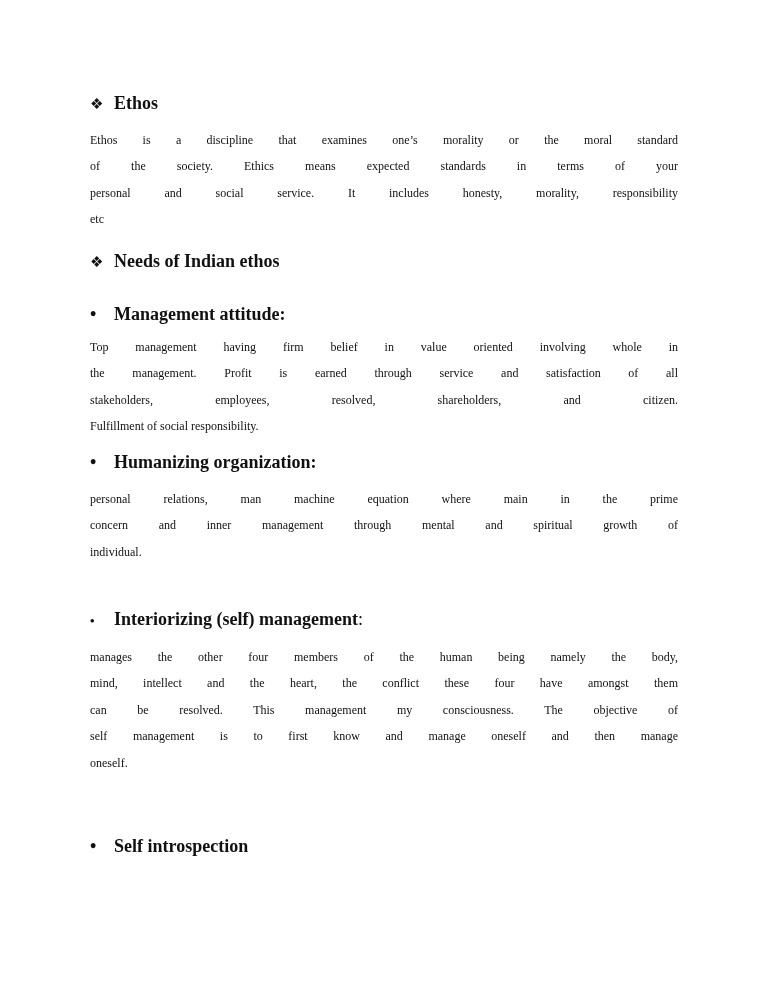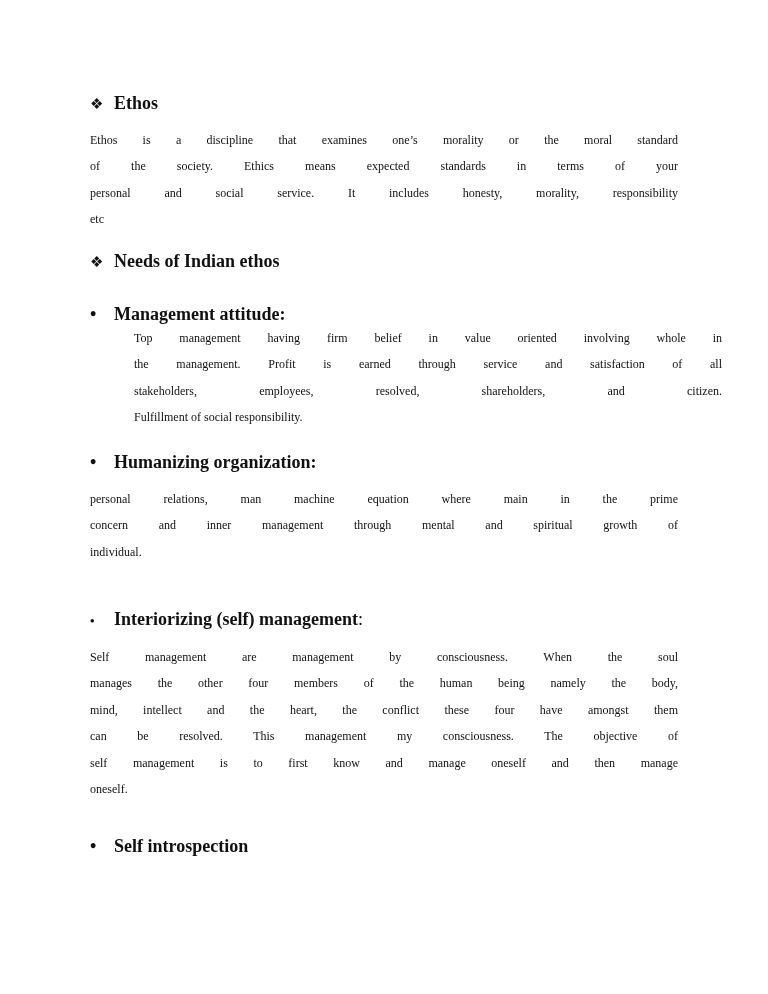--- a/index.html
+++ b/index.html
@@ -31,41 +31,40 @@
     <span class="line last">etc</span>
   </div>
 
   <div class="heading" style="top:250px;">
     <span class="mark">❖</span><span>Needs of Indian ethos</span>
   </div>
 
   <div class="heading" style="top:303px;">
     <span class="bullet">•</span><span>Management attitude:</span>
   </div>
-  <div class="para" style="top:325px;margin-left:44px;">
+  <div class="para" style="top:334px;">
     <span class="line">Top management having firm belief in value oriented involving whole in</span>
     <span class="line">the management. Profit is earned through service and satisfaction of all</span>
     <span class="line">stakeholders,   employees,   resolved,   shareholders,   and   citizen.</span>
     <span class="line last">Fulfillment of social responsibility.</span>
   </div>
 
   <div class="heading" style="top:451px;font-family:Liberation Serif, serif;">
     <span class="bullet">•</span><span>Humanizing organization:</span>
   </div>
   <div class="para" style="top:486px;">
     <span class="line">personal   relations, man machine equation   where   main in the prime</span>
     <span class="line">concern and   inner management  through mental and  spiritual growth of</span>
     <span class="line last">individual.</span>
   </div>
 
   <div class="heading" style="top:608px;">
     <span class="bullet small">•</span><span>Interiorizing (self) management</span><span class="normal">:</span>
   </div>
   <div class="para" style="top:644px;">
-    <span class="line">Self management are management by consciousness. When the soul</span>
     <span class="line">manages the other four members of the human being namely the body,</span>
     <span class="line">mind, intellect and the heart, the conflict these four have amongst them</span>
     <span class="line">can be resolved. This management my consciousness. The objective of</span>
     <span class="line">self management is to first know and manage oneself and then manage</span>
     <span class="line last">oneself.</span>
   </div>
 
   <div class="heading" style="top:819px;margin-top:16px;">
     <span class="bullet">•</span><span>Self introspection</span>
   </div>

